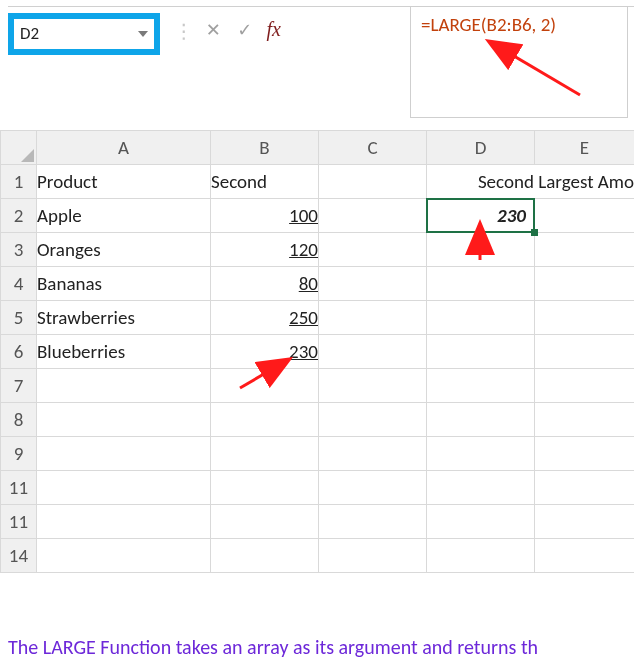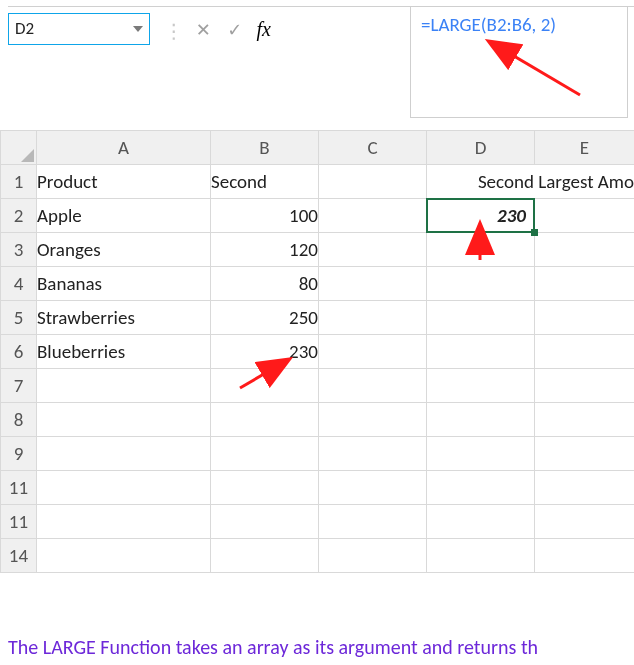--- a/index.html
+++ b/index.html
@@ -1,40 +1,40 @@
 <!DOCTYPE html>
 <html><head>
 <meta charset="utf-8">
 <style>
   html,body{margin:0;padding:0;font-family:Calibri,"Segoe UI",Arial,sans-serif;background:#fff;color:#222;}
   .page{width:634px;height:665px;position:relative;overflow:hidden;background:#fff;}
   .caption{position:absolute;left:8px;bottom:6px;font-size:20px;color:#6d28d9;white-space:nowrap;}
   
   .topbar{position:absolute;left:8px;top:6px;right:0;height:44px;border-top:1px solid #d0d0d0;}
-  .namebox{display:inline-block;vertical-align:top;margin-top:6px;width:140px;height:30px;border:1px solid #0ea5e9;background:#fff;position:relative;}
+  .namebox{display:inline-block;vertical-align:top;margin-top:6px;width:140px;height:30px;border:6px solid #0ea5e9;background:#fff;position:relative;}
   .namebox .nb-text{position:absolute;left:6px;top:4px;font-size:17px;}
   .namebox .nb-caret{position:absolute;right:6px;top:12px;width:0;height:0;border-left:5px solid transparent;border-right:5px solid transparent;border-top:6px solid #7a7a7a;}
   .fx-btn{display:inline-block;width:28px;text-align:center;color:#a0a0a0;font-size:18px;}
   .fx-sep{display:inline-block;color:#c8c8c8;font-size:20px;margin:0 2px;position:relative;top:2px;}
   .fx-wrap{display:inline-block;vertical-align:top;margin-top:10px;margin-left:8px;}
-  .fx-label{display:inline-block;font-style:italic;font-family:"Times New Roman",serif;color:#000000;font-size:20px;margin:0 4px;}
+  .fx-label{display:inline-block;font-style:italic;font-family:"Times New Roman",serif;color:#7f1d1d;font-size:20px;margin:0 4px;}
   .formula-box{position:absolute;left:410px;top:6px;width:216px;height:110px;border:1px solid #cfcfcf;background:#fff;}
-  .formula-text{margin:6px 10px;font-size:19px;color:#3b82f6;}
+  .formula-text{margin:6px 10px;font-size:19px;color:#c2410c;}
   svg.overlay{position:absolute;left:0;top:0;pointer-events:none;}
   
   .grid-wrap{position:absolute;left:0;top:130px;right:0;}
   table.sheet{border-collapse:collapse;table-layout:fixed;width:100%;}
   table.sheet td,table.sheet th{border:1px solid #d9d9d9;height:33px;font-size:19px;padding:0;}
   .corner{width:36px;background:#f0f0f0;position:relative;}
   .corner .tri{position:absolute;right:2px;bottom:2px;width:0;height:0;border-left:13px solid transparent;border-bottom:13px solid #b8b8b8;}
   th.colhdr{background:#f0f0f0;color:#555;font-weight:normal;text-align:center;font-size:18px;}
   th.rowhdr{background:#f0f0f0;color:#555;font-weight:normal;text-align:center;width:36px;font-size:18px;}
   col.cA{width:174px;} col.cB{width:108px;} col.cC{width:108px;} col.cD{width:108px;} col.cE{width:100px;}
   td.tl{padding-left:6px;text-align:left;}
-  td.tr{padding-right:6px;text-align:right;}
+  td.tr{padding-right:6px;text-align:right;text-decoration:underline;}
   
   td.sel{position:relative;}
   td.sel .sel-box{position:absolute;left:-1px;top:-1px;right:-1px;bottom:-1px;border:2px solid #1e7145;pointer-events:none;}
   td.sel .sel-handle{position:absolute;right:-4px;bottom:-4px;width:7px;height:7px;background:#1e7145;}
   td.sel .sel-val{font-weight:bold;font-style:italic;display:block;text-align:right;padding-right:8px;font-size:19px;}
   .hdr-merge{padding-left:6px;text-align:right;white-space:nowrap;overflow:visible;}
 </style>
 </head>
 <body>
 <div class="page">

